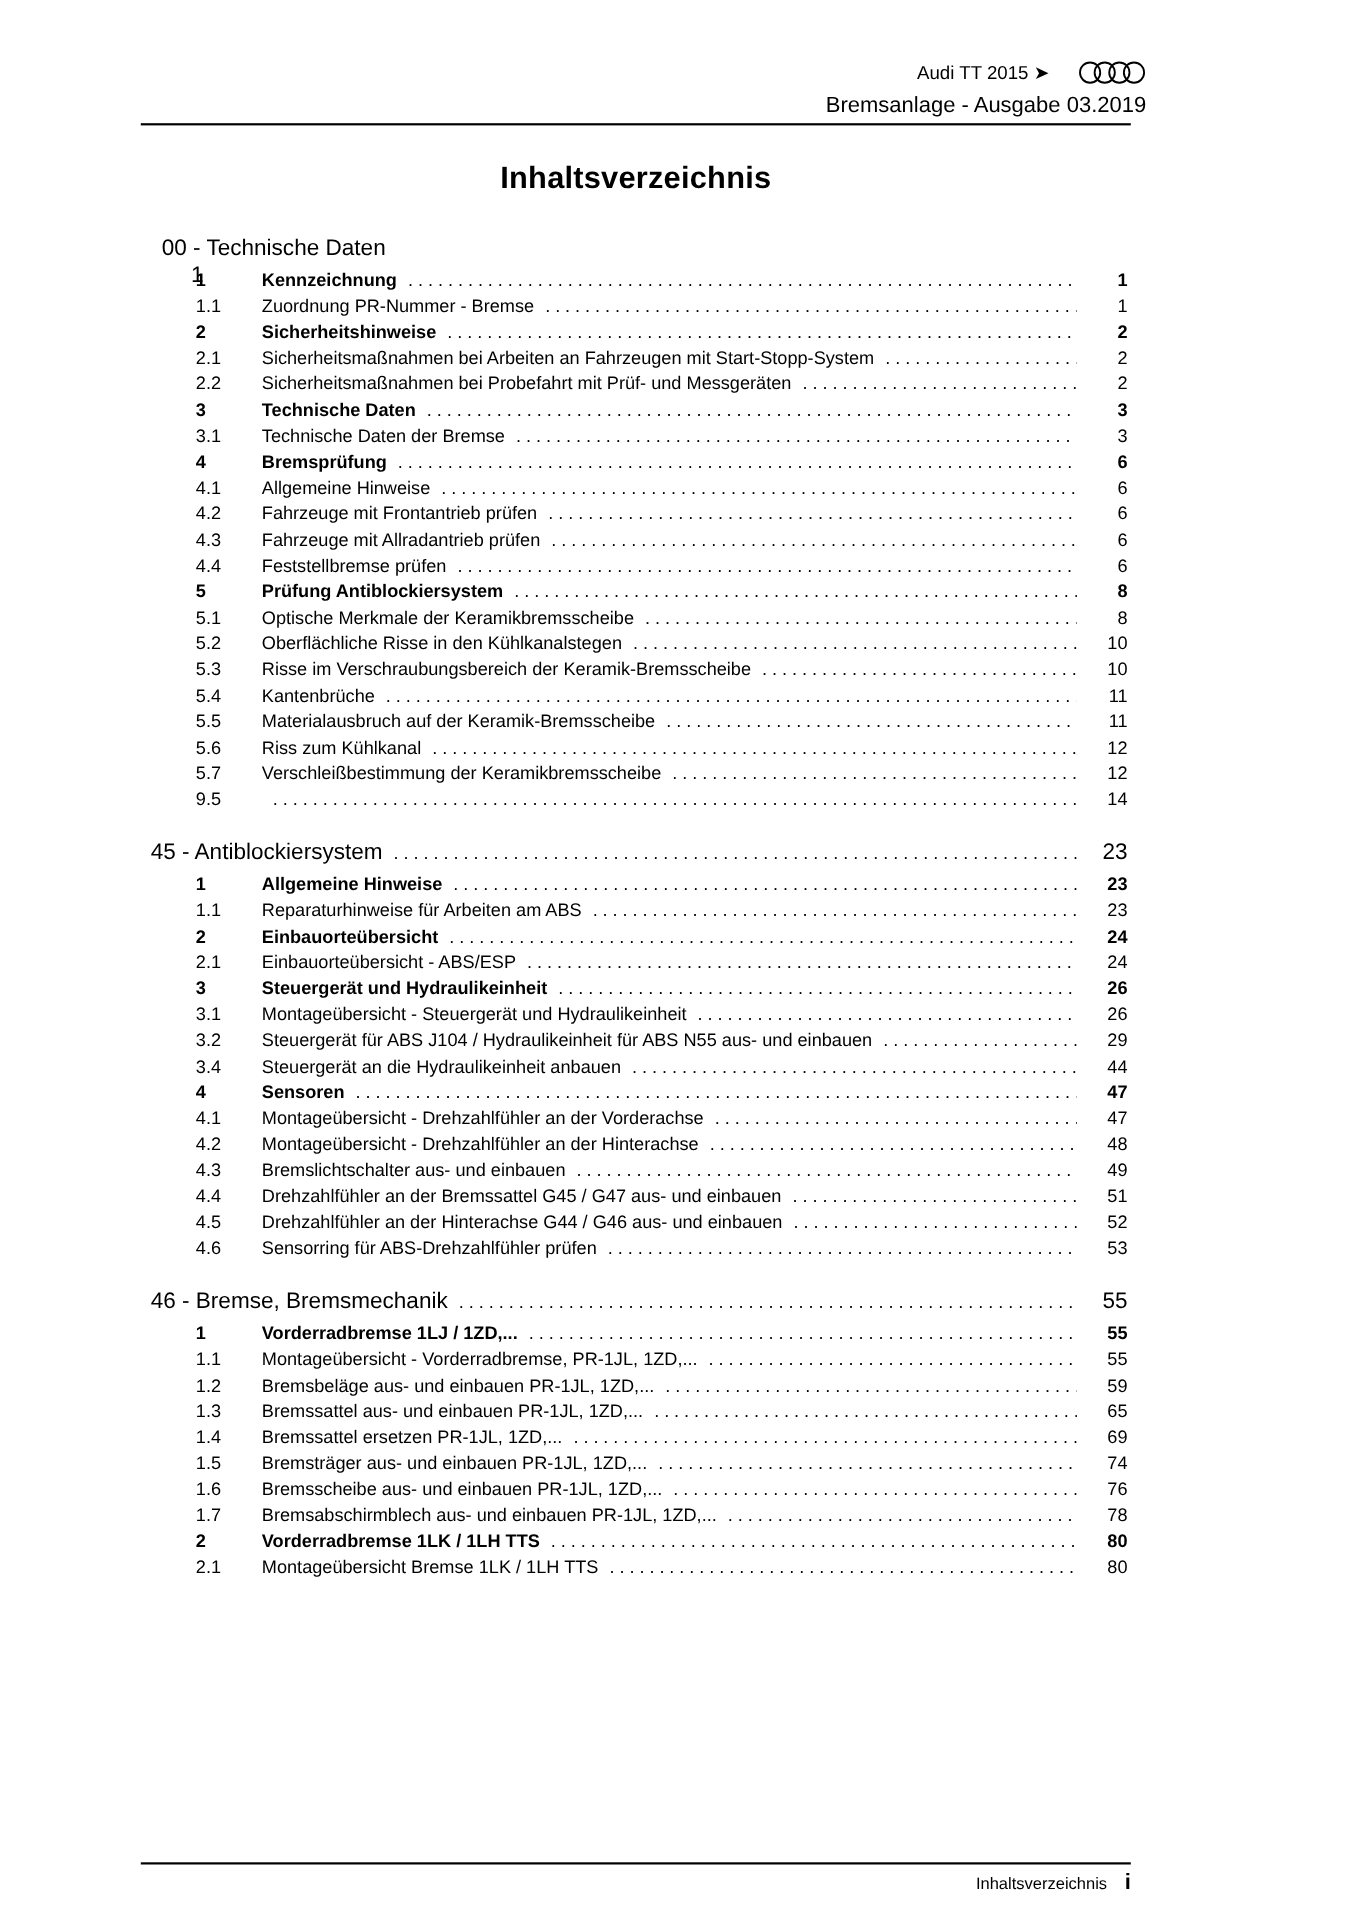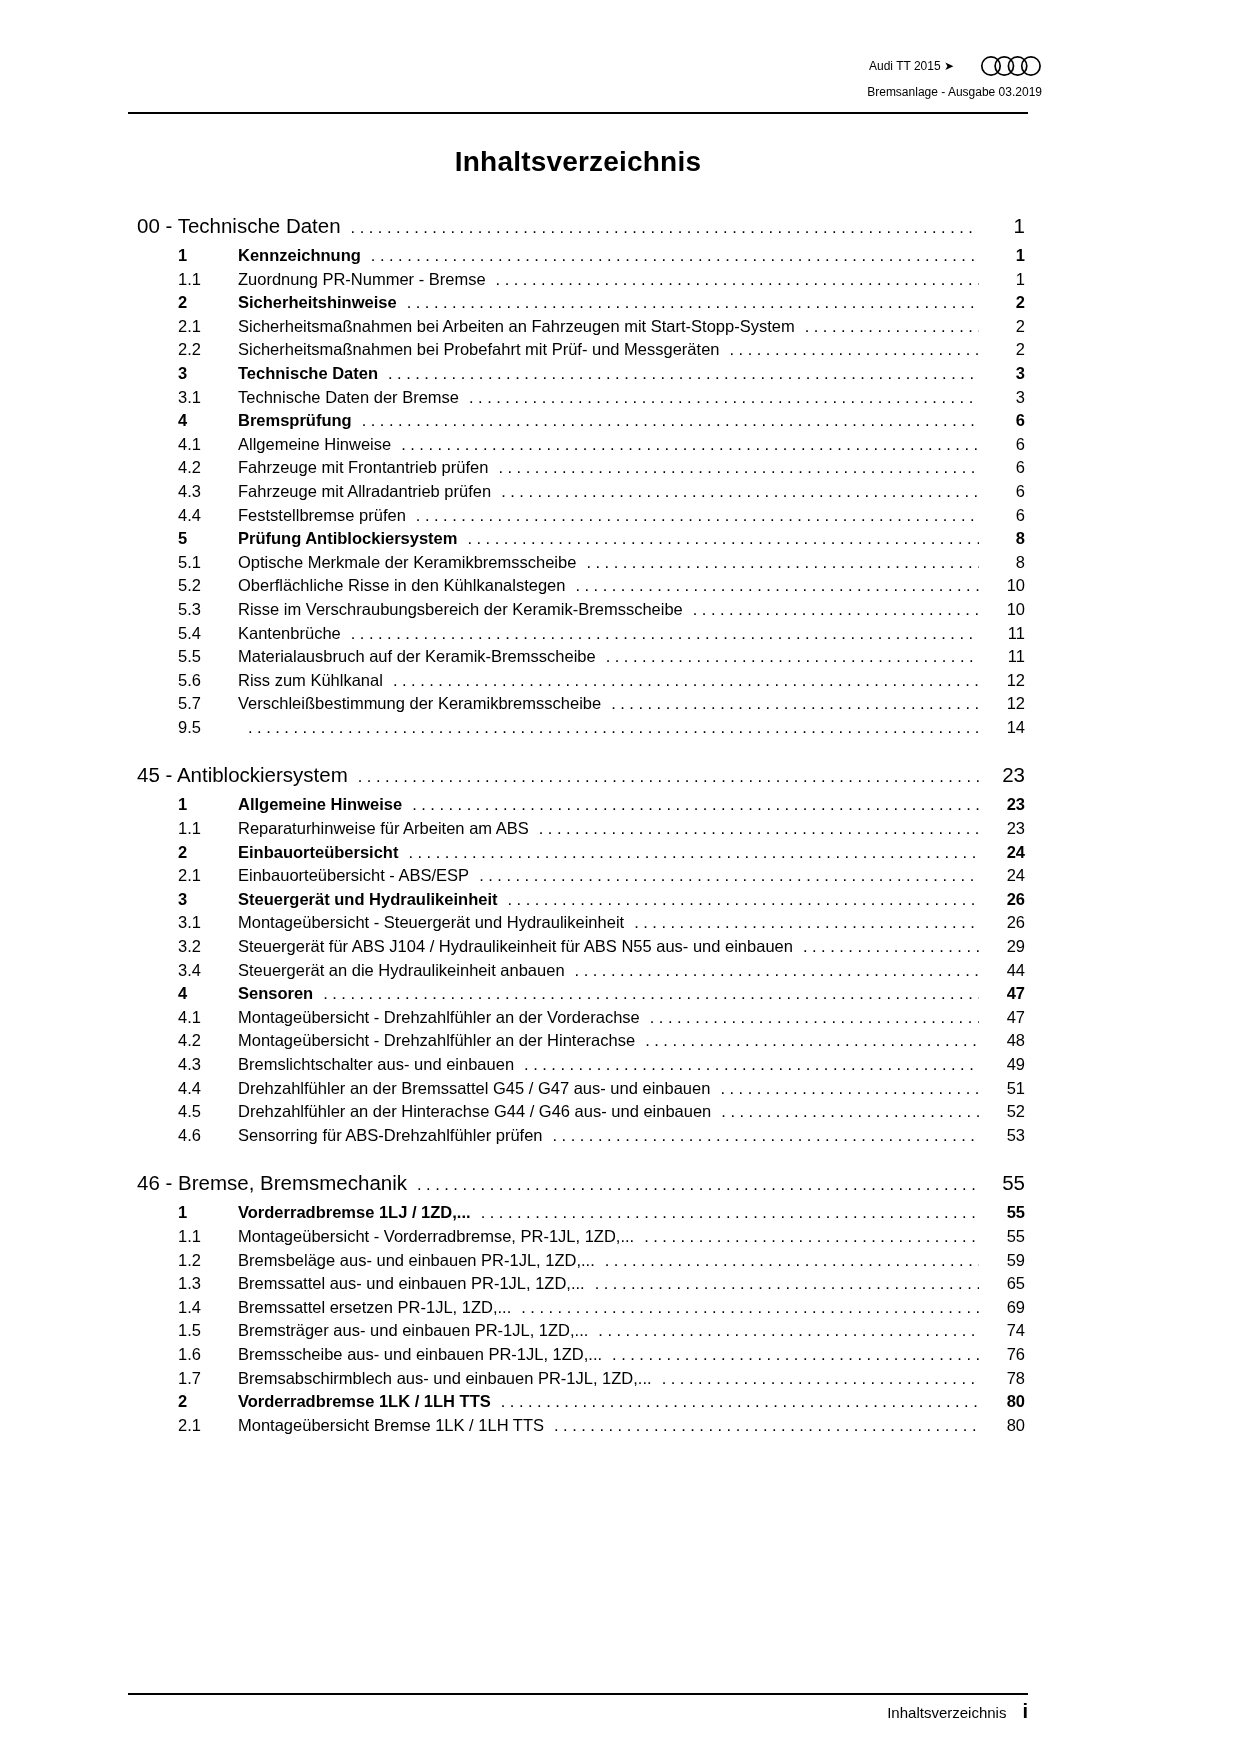--- a/index.html
+++ b/index.html
@@ -14,24 +14,24 @@
     overflow: hidden;
   }
 
   
   .header { position: absolute; top: 54px; right: 198px; }
   .header-line1 {
     display: flex;
     align-items: center;
     justify-content: flex-end;
     gap: 26px;
-    font-size: 12px;
+    font-size: 17px;
   }
   .rings svg { display: block; }
-  .header-line2 { text-align: right; font-size: 12px; margin-top: 7px; }
+  .header-line2 { text-align: right; font-size: 20px; margin-top: 7px; }
 
   .rule {
     position: absolute;
     left: 128px;
     width: 900px;
     border-top: 2px solid #000;
     height: 0;
   }
   .header-rule { top: 112px; }
   .footer-rule { top: 1693px; }
@@ -55,21 +55,21 @@
     left: 137px;
     width: 888px;
   }
   .toc-chapter {
     display: flex;
     align-items: baseline;
     font-size: 20.5px;
     height: 30px;
     margin-top: 24px;
   }
-  .toc-chapter:first-child { margin-top: 0; }
+  .toc-chapter:first-child { margin-top: 0; flex-direction: column; }
   .chapter-label { white-space: nowrap; }
   .toc-entry {
     display: flex;
     align-items: baseline;
     font-size: 16.5px;
     line-height: 23.6px;
     height: 23.6px;
     padding-left: 41px;
   }
   .toc-entry .num { width: 60px; flex: 0 0 60px; }

